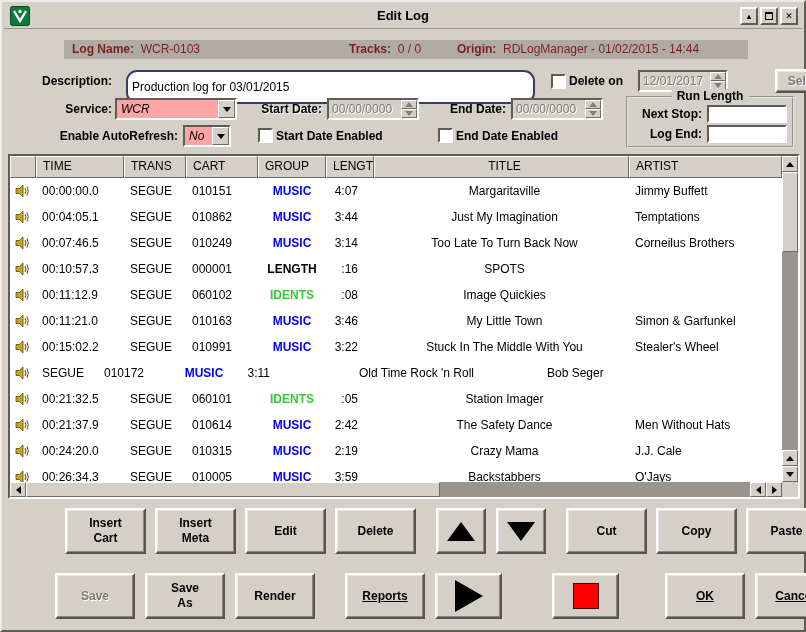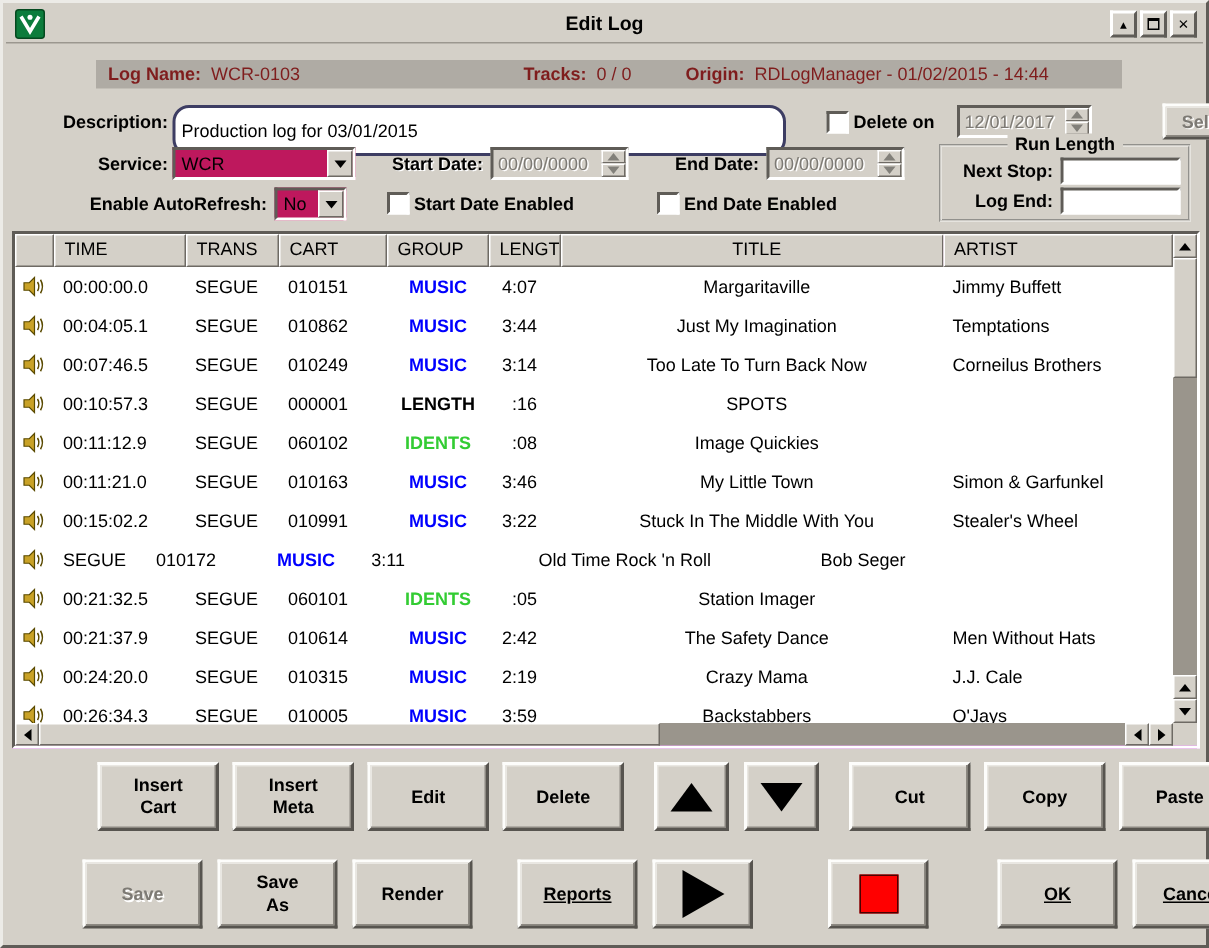--- a/index.html
+++ b/index.html
@@ -37,21 +37,21 @@
   .btn.disabled{color:#7d7a74;text-shadow:1px 1px 0 #fff;}
   
   .spin{position:absolute;box-sizing:border-box;display:flex;border:2px solid;
     border-color:#5f5c57 #ffffff #ffffff #5f5c57;background:#d4d0c8;}
   .spin .spintext{flex:1;font-size:12px;line-height:18px;padding-left:3px;overflow:hidden;white-space:nowrap;}
   .spin .arrows{width:16px;display:flex;flex-direction:column;}
   .sbtn{box-sizing:border-box;background:#d4d0c8;border:1px solid;border-color:#ffffff #6e6a64 #6e6a64 #ffffff;
     display:flex;align-items:center;justify-content:center;flex:1;}
   
   .combo{position:absolute;box-sizing:border-box;display:flex;border:2px solid;
-    border-color:#5f5c57 #ffffff #ffffff #5f5c57;background:#be185d;}
+    border-color:#5f5c57 #ffffff #ffffff #5f5c57;background:#fca5a5;font-style:italic;}
   .combo .combotext{flex:1;font-size:12px;line-height:18px;padding-left:4px;white-space:nowrap;}
   .combo .cbtn{width:17px;box-sizing:border-box;background:#d4d0c8;border:1px solid;
     border-color:#ffffff #6e6a64 #6e6a64 #ffffff;display:flex;align-items:center;justify-content:center;}
   
   .tri{width:0;height:0;display:inline-block;}
   .t-up{border-left:4px solid transparent;border-right:4px solid transparent;border-bottom:5px solid #000;}
   .t-down{border-left:4px solid transparent;border-right:4px solid transparent;border-top:5px solid #000;}
   .t-left{border-top:4px solid transparent;border-bottom:4px solid transparent;border-right:5px solid #000;}
   .t-right{border-top:4px solid transparent;border-bottom:4px solid transparent;border-left:5px solid #000;}
   .spin.off .t-up{border-bottom-color:#82807a;}
@@ -122,21 +122,21 @@
     </div>
   </div>
 
   <div class="infobar">
     <span class="grp" style="left:8px"><span class="b">Log Name:</span>&nbsp;&nbsp;<span>WCR-0103</span></span>
     <span class="grp" style="left:285px"><span class="b">Tracks:</span>&nbsp;&nbsp;<span>0 / 0</span></span>
     <span class="grp" style="left:393px"><span class="b">Origin:</span>&nbsp;&nbsp;<span>RDLogManager - 01/02/2015 - 14:44</span></span>
   </div>
 
   <div class="lbl" style="left:6px;top:68px;width:104px;text-align:right">Description:</div>
-  <input class="txtinput" style="left: 113px; top: 68px; width: 409px; height: 34px; border-radius: 11px;" value="Production log for 03/01/2015">
+  <input class="txtinput" style="left: 124px; top: 68px; width: 409px; height: 34px; border-radius: 11px;" value="Production log for 03/01/2015">
   <div class="checkbox" style="left:549px;top:72px"></div>
   <div class="lbl" style="left:567px;top:68px">Delete on</div>
   <div class="spin off" style="left:636px;top:68px;width:90px;height:22px">
     <span class="spintext">12/01/2017</span>
     <span class="arrows">
       <span class="sbtn">
           <i class="tri t-up"></i>
         </span>
       <span class="sbtn">
           <i class="tri t-down"></i>

